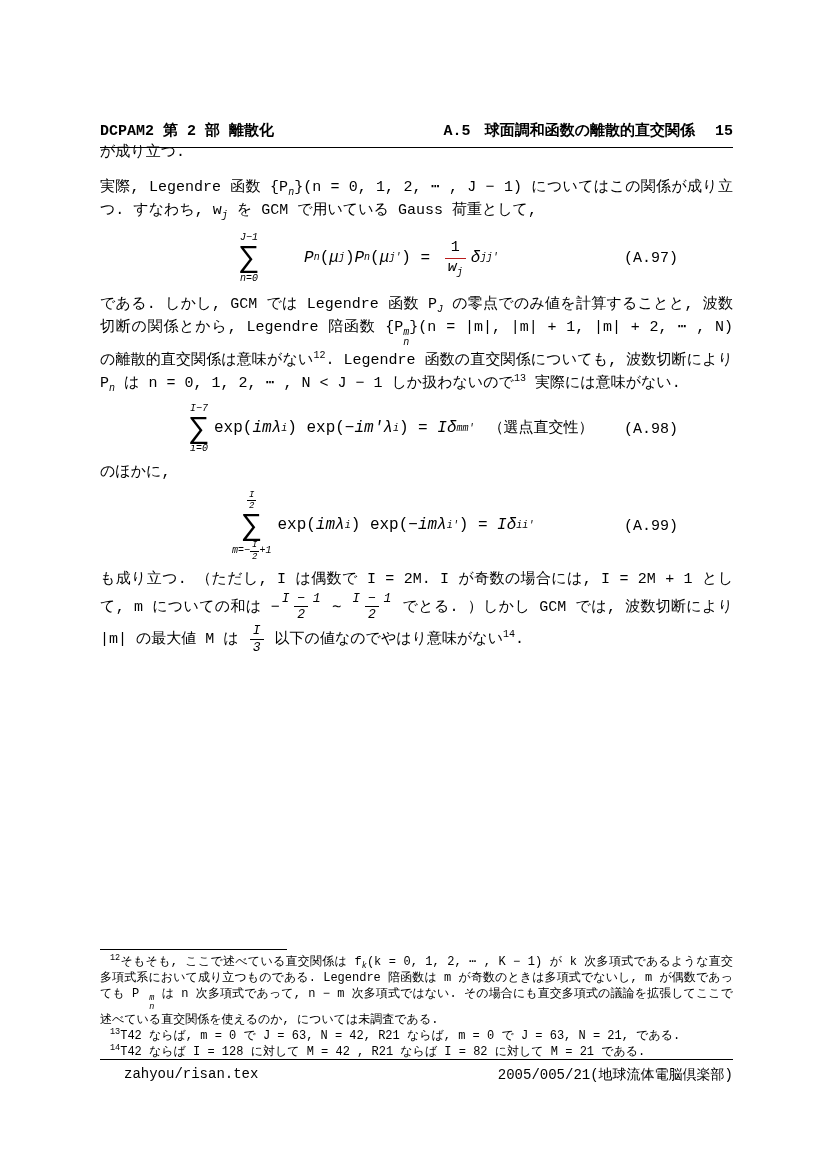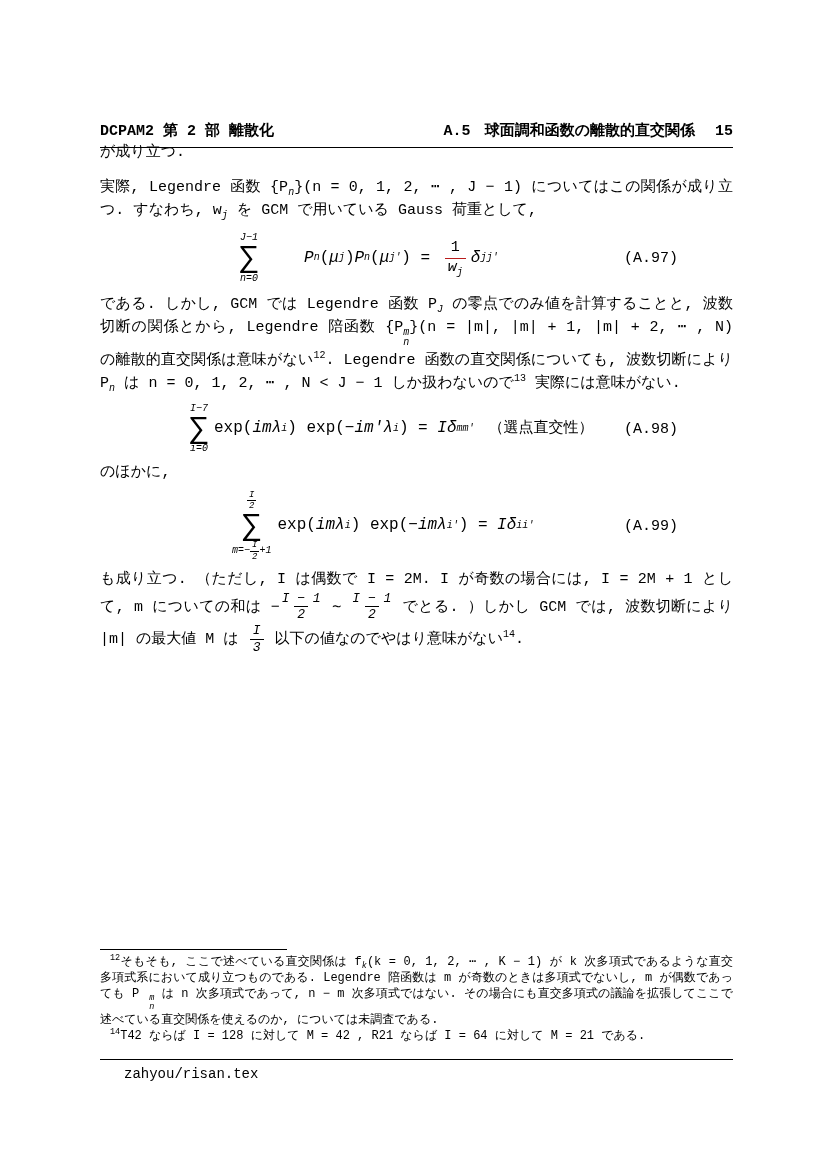--- a/index.html
+++ b/index.html
@@ -191,23 +191,25 @@
         </span><span> 以下の値なのでやはり意味がない</span><sup class="ref">14</sup><span>.</span></p>
 
   </div>
 
   <div class="footnotes">
     <div class="fn-rule"></div>
     <p><sup class="ref">12</sup><span>そもそも, ここで述べている直交関係は f</span><sub>k</sub><span>(k = 0, 1, 2, ⋯ , K − 1) が k 次多項式であるような直交多項式系において成り立つものである. Legendre 陪函数は m が奇数のときは多項式でないし, m が偶数であっても P</span><span class="ssup">
           <span>m</span>
           <span>n</span>
         </span><span> は n 次多項式であって, n − m 次多項式ではない. その場合にも直交多項式の議論を拡張してここで述べている直交関係を使えるのか, については未調査である.</span></p>
-    <p><sup class="ref">14</sup><span>T42 ならば I = 128 に対して M = 42 , R21 ならば I = 64 に対して M = 21 である.</span></p>
+    <p><sup class="ref">13</sup><span>T42 ならば, m = 0 で J = 63, N = 42, R21 ならば, m = 0 で J = 63, N = 21, である.</span></p>
+    <p><sup class="ref">14</sup><span>T42 ならば I = 128 に対して M = 42 , R21 ならば I = 82 に対して M = 21 である.</span></p>
   </div>
 
   <div class="footer">
     <div class="footer-rule"></div>
     <div class="footer-row">
       <span>zahyou/risan.tex</span>
+      <span>2005/005/21(地球流体電脳倶楽部)</span>
     </div>
   </div>
 
 </div>
 
 </body></html>

